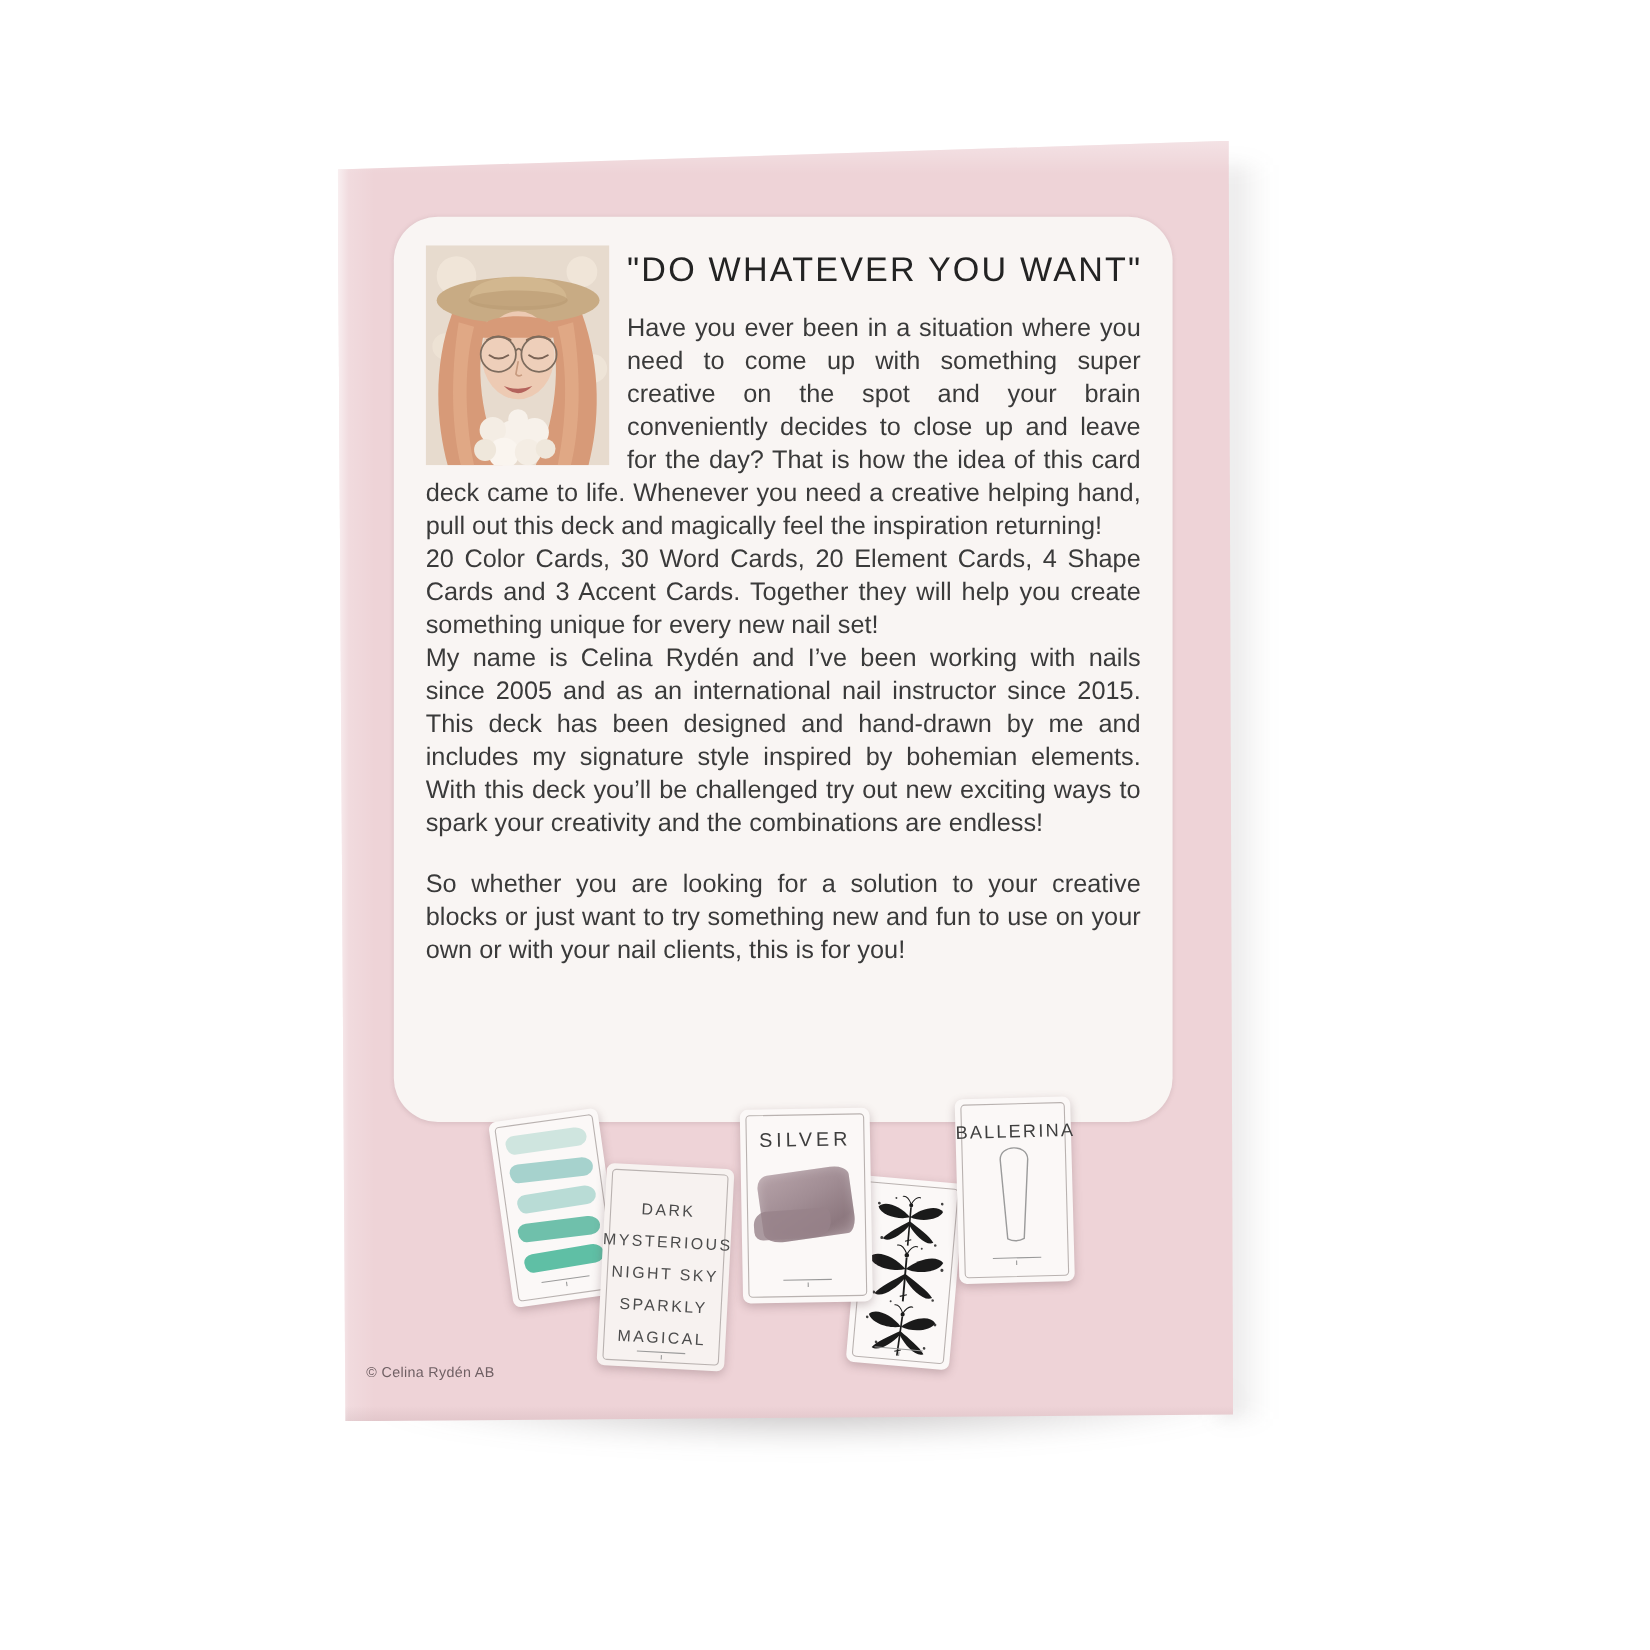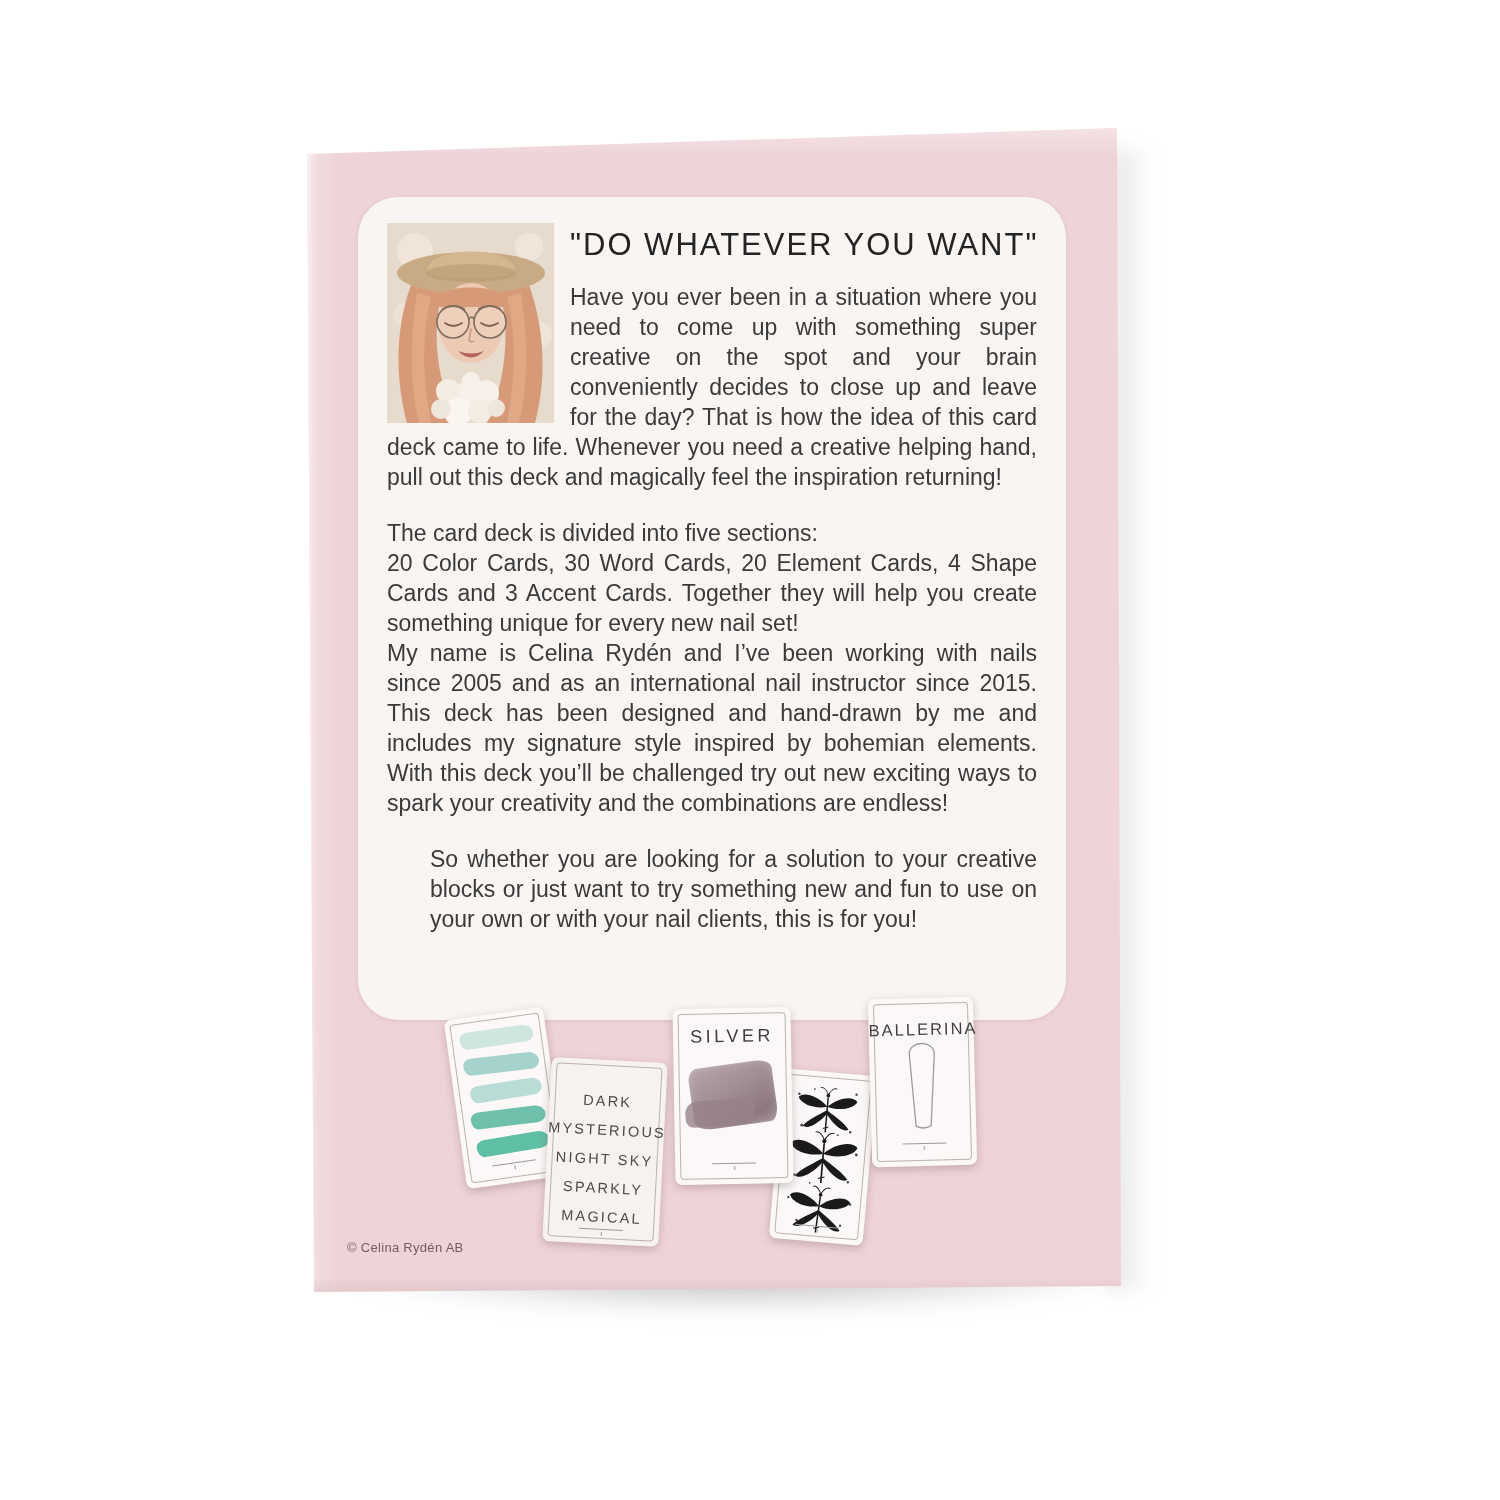--- a/index.html
+++ b/index.html
@@ -24,24 +24,24 @@
   
   .panel{position:absolute;left:51px;top:69px;width:708px;height:823px;border-radius:40px;
          box-shadow:0 1px 4px rgba(140,110,115,0.18);}
   .content{position:relative;padding:22px 29px 0 29px;color:#3a3a3a;
            font-size:23px;line-height:30px;}
   .photo{float:left;width:167px;height:200px;margin:4px 16px 8px 0;}
   .photo svg{display:block;width:167px;height:200px;}
   .title{font-size:31px;line-height:40px;letter-spacing:2px;color:#232323;text-align:center;
          font-weight:400;padding:6px 0 0 0;margin:0 0 17px 0;white-space:nowrap;}
   .para{margin:0;text-align:justify;}
-  .para+.para{margin-top:26px;margin-left:43px;}
+  .para+.para{margin-top:26px;}
   .para-intro{margin:26px 0 0 0;text-align:left;}
   .para-cont{margin:0;text-align:justify;}
-  .copyright{position:absolute;left:40px;top:1112px;font-size:13px;letter-spacing:0.3px;color:#6f5f63;}
+  .copyright{position:absolute;left:26px;top:1112px;font-size:13px;letter-spacing:0.3px;color:#6f5f63;}
   
   .card{position:absolute;background:#fbf8f7;border-radius:7px;
         box-shadow:0 3px 9px rgba(110,80,88,0.32);}
   .card::before{content:"";position:absolute;inset:5px;border:1px solid #b9b2b0;border-radius:4px;pointer-events:none;}
   .sig{position:absolute;left:50%;transform:translateX(-50%);width:44px;}
   .sig .sig-line{border-top:1px solid #9a9a9a;height:0;}
   .sig .sig-mark{width:1px;height:4px;background:#9a9a9a;margin:2px auto 0 auto;}
   
   .card-color{left:148px;top:885px;width:100px;height:170px;transform:rotate(-8deg);z-index:2;}
   .stripes{position:absolute;left:13px;top:15px;width:74px;}
@@ -130,21 +130,20 @@
             <circle cx="54" cy="186" r="10" fill="#efe7db"></circle>
             <circle cx="109" cy="185" r="9" fill="#efe7db"></circle>
             <circle cx="84" cy="158" r="9" fill="#f7f1ea"></circle>
           </svg>
         </div>
 
         <h1 class="title">"DO WHATEVER YOU WANT"</h1>
 
         <p class="para">Have you ever been in a situation where you need to come up with something super creative on the spot and your brain conveniently decides to close up and leave for the day? That is how the idea of this card deck came to life. Whenever you need a creative helping hand, pull out this deck and magically feel the inspiration returning!</p>
 
-        <p class="para-intro">The card deck is divided into five sections:</p>
         <p class="para-cont">20 Color Cards, 30 Word Cards, 20 Element Cards, 4 Shape Cards and 3 Accent Cards. Together they will help you create something unique for every new nail set!</p>
 
         <p class="para">My name is Celina Rydén and I’ve been working with nails since 2005 and as an international nail instructor since 2015. This deck has been designed and hand-drawn by me and includes my signature style inspired by bohemian elements. With this deck you’ll be challenged try out new exciting ways to spark your creativity and the combinations are endless!</p>
 
         <p class="para">So whether you are looking for a solution to your creative blocks or just want to try something new and fun to use on your own or with your nail clients, this is for you!</p>
       </div>
     </div>
 
     <div class="card card-color">
       <div class="stripes">

